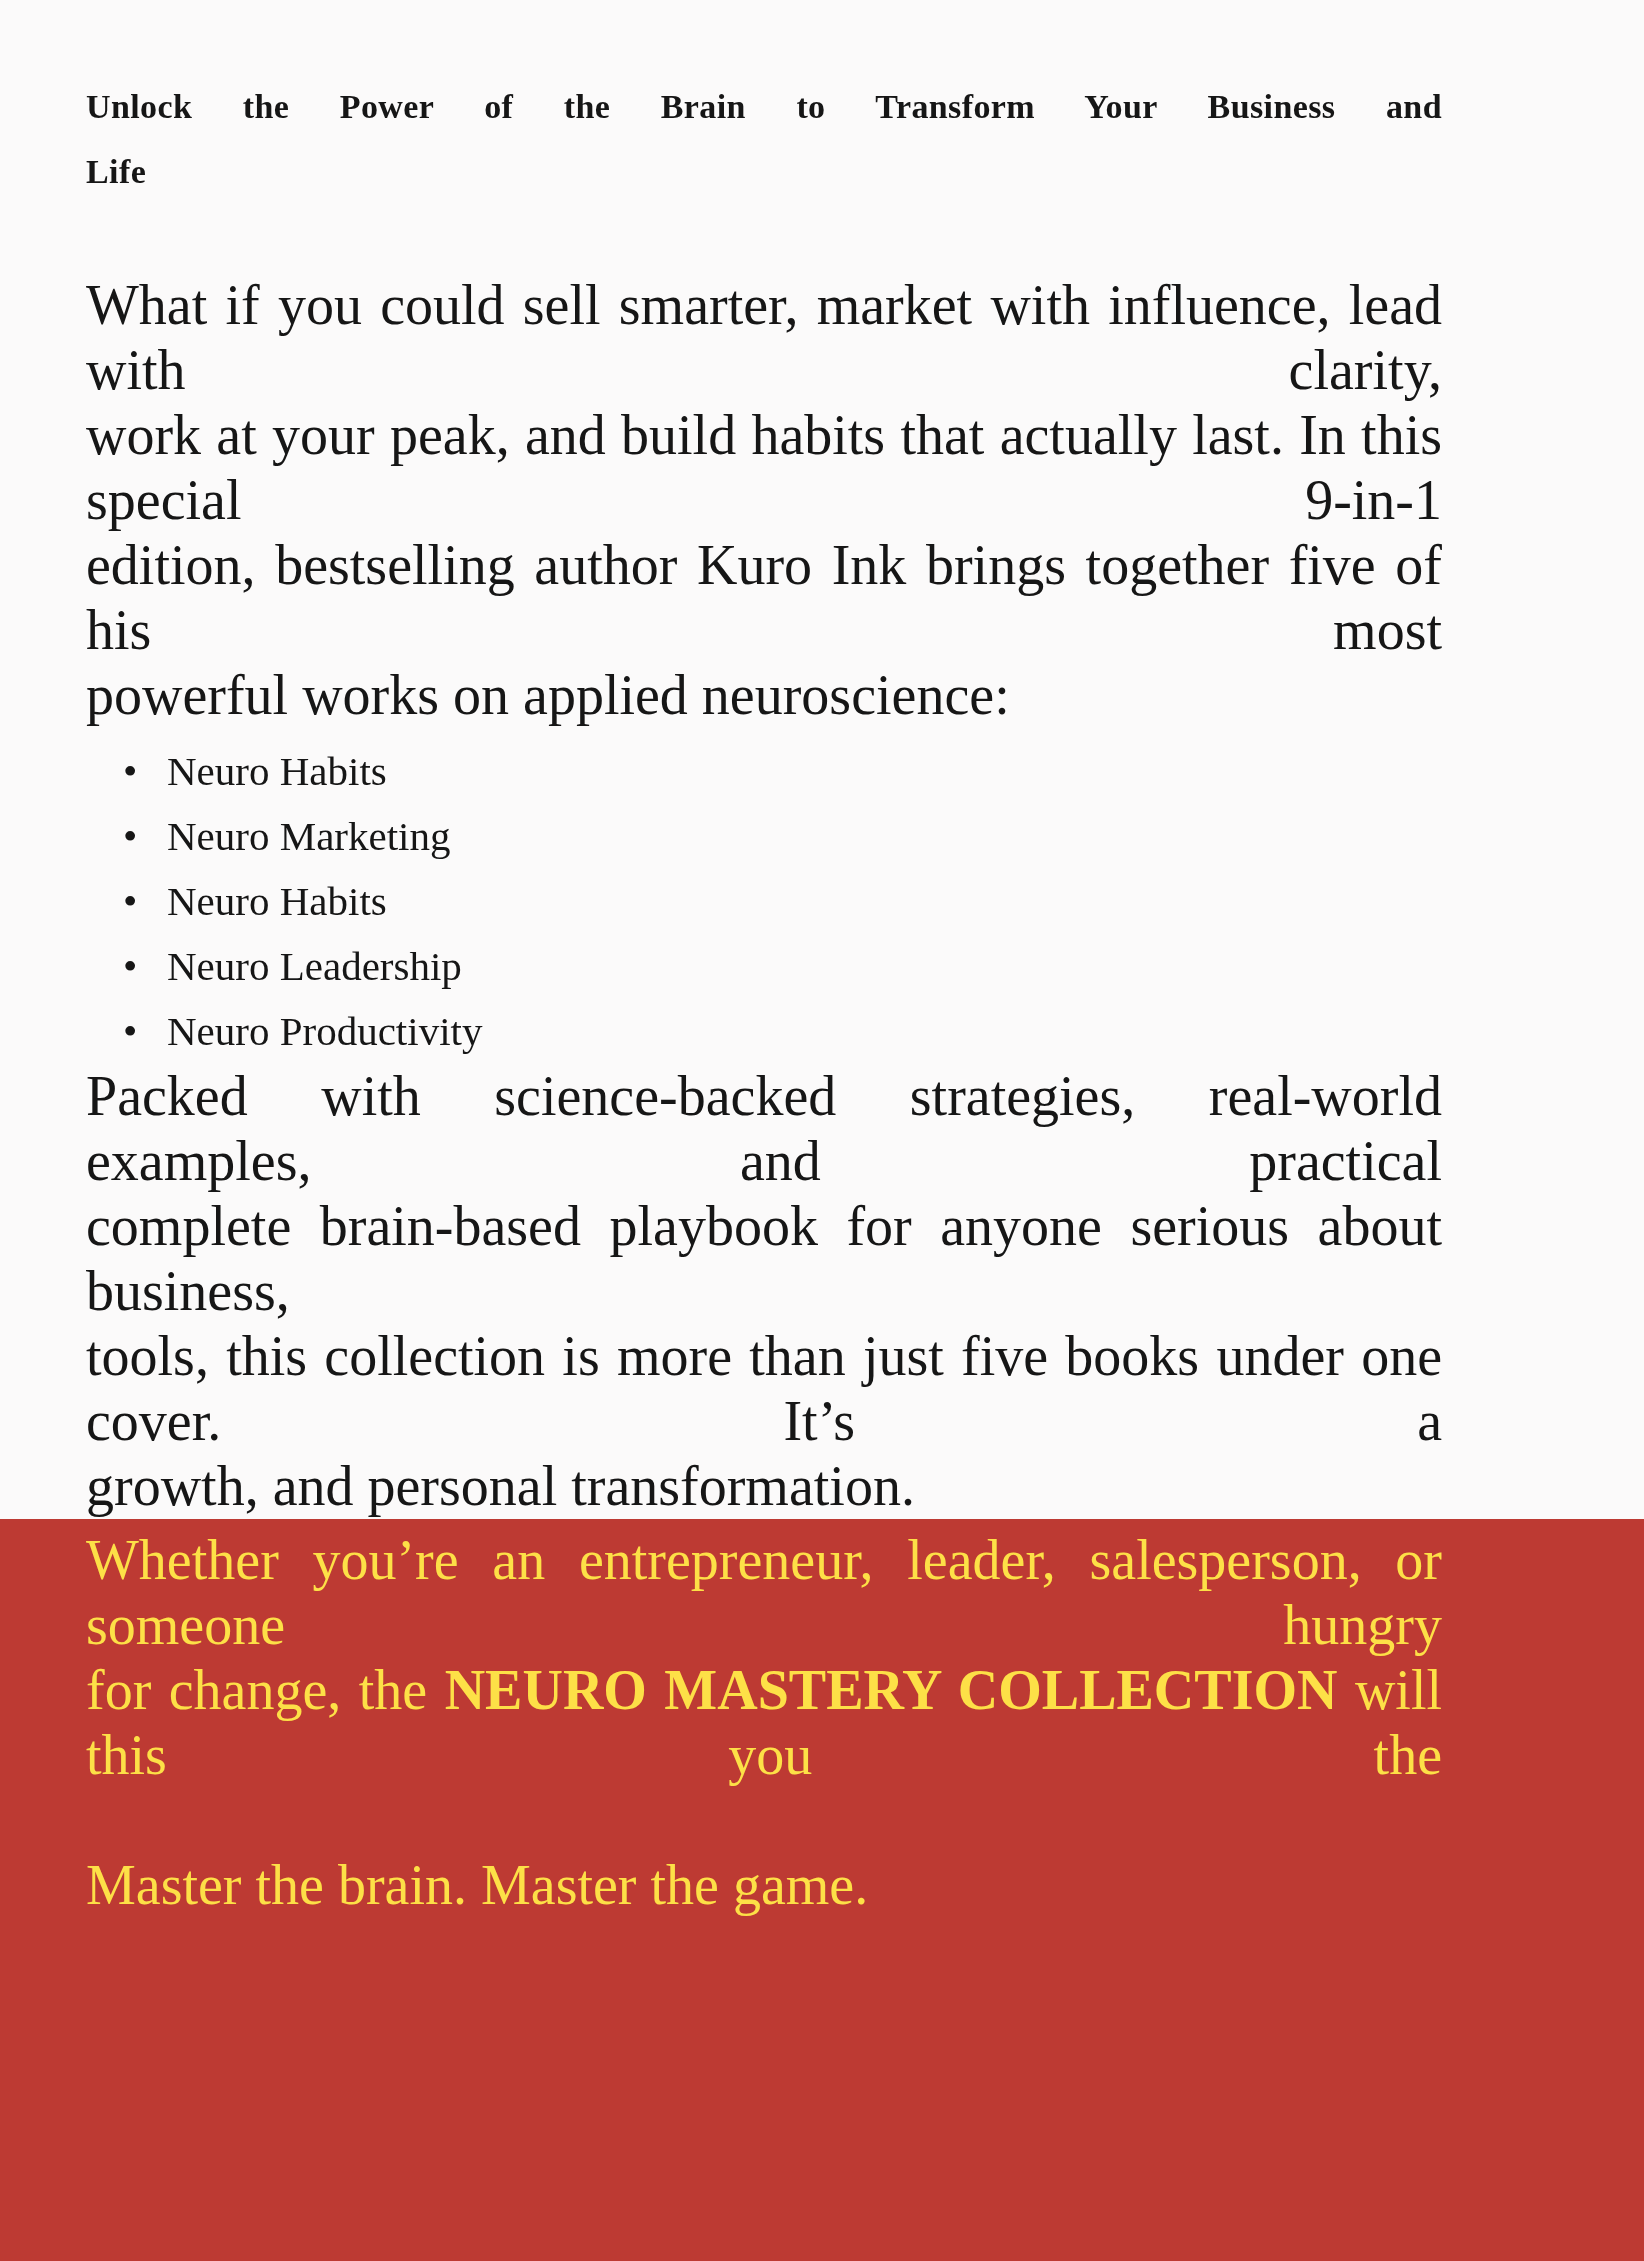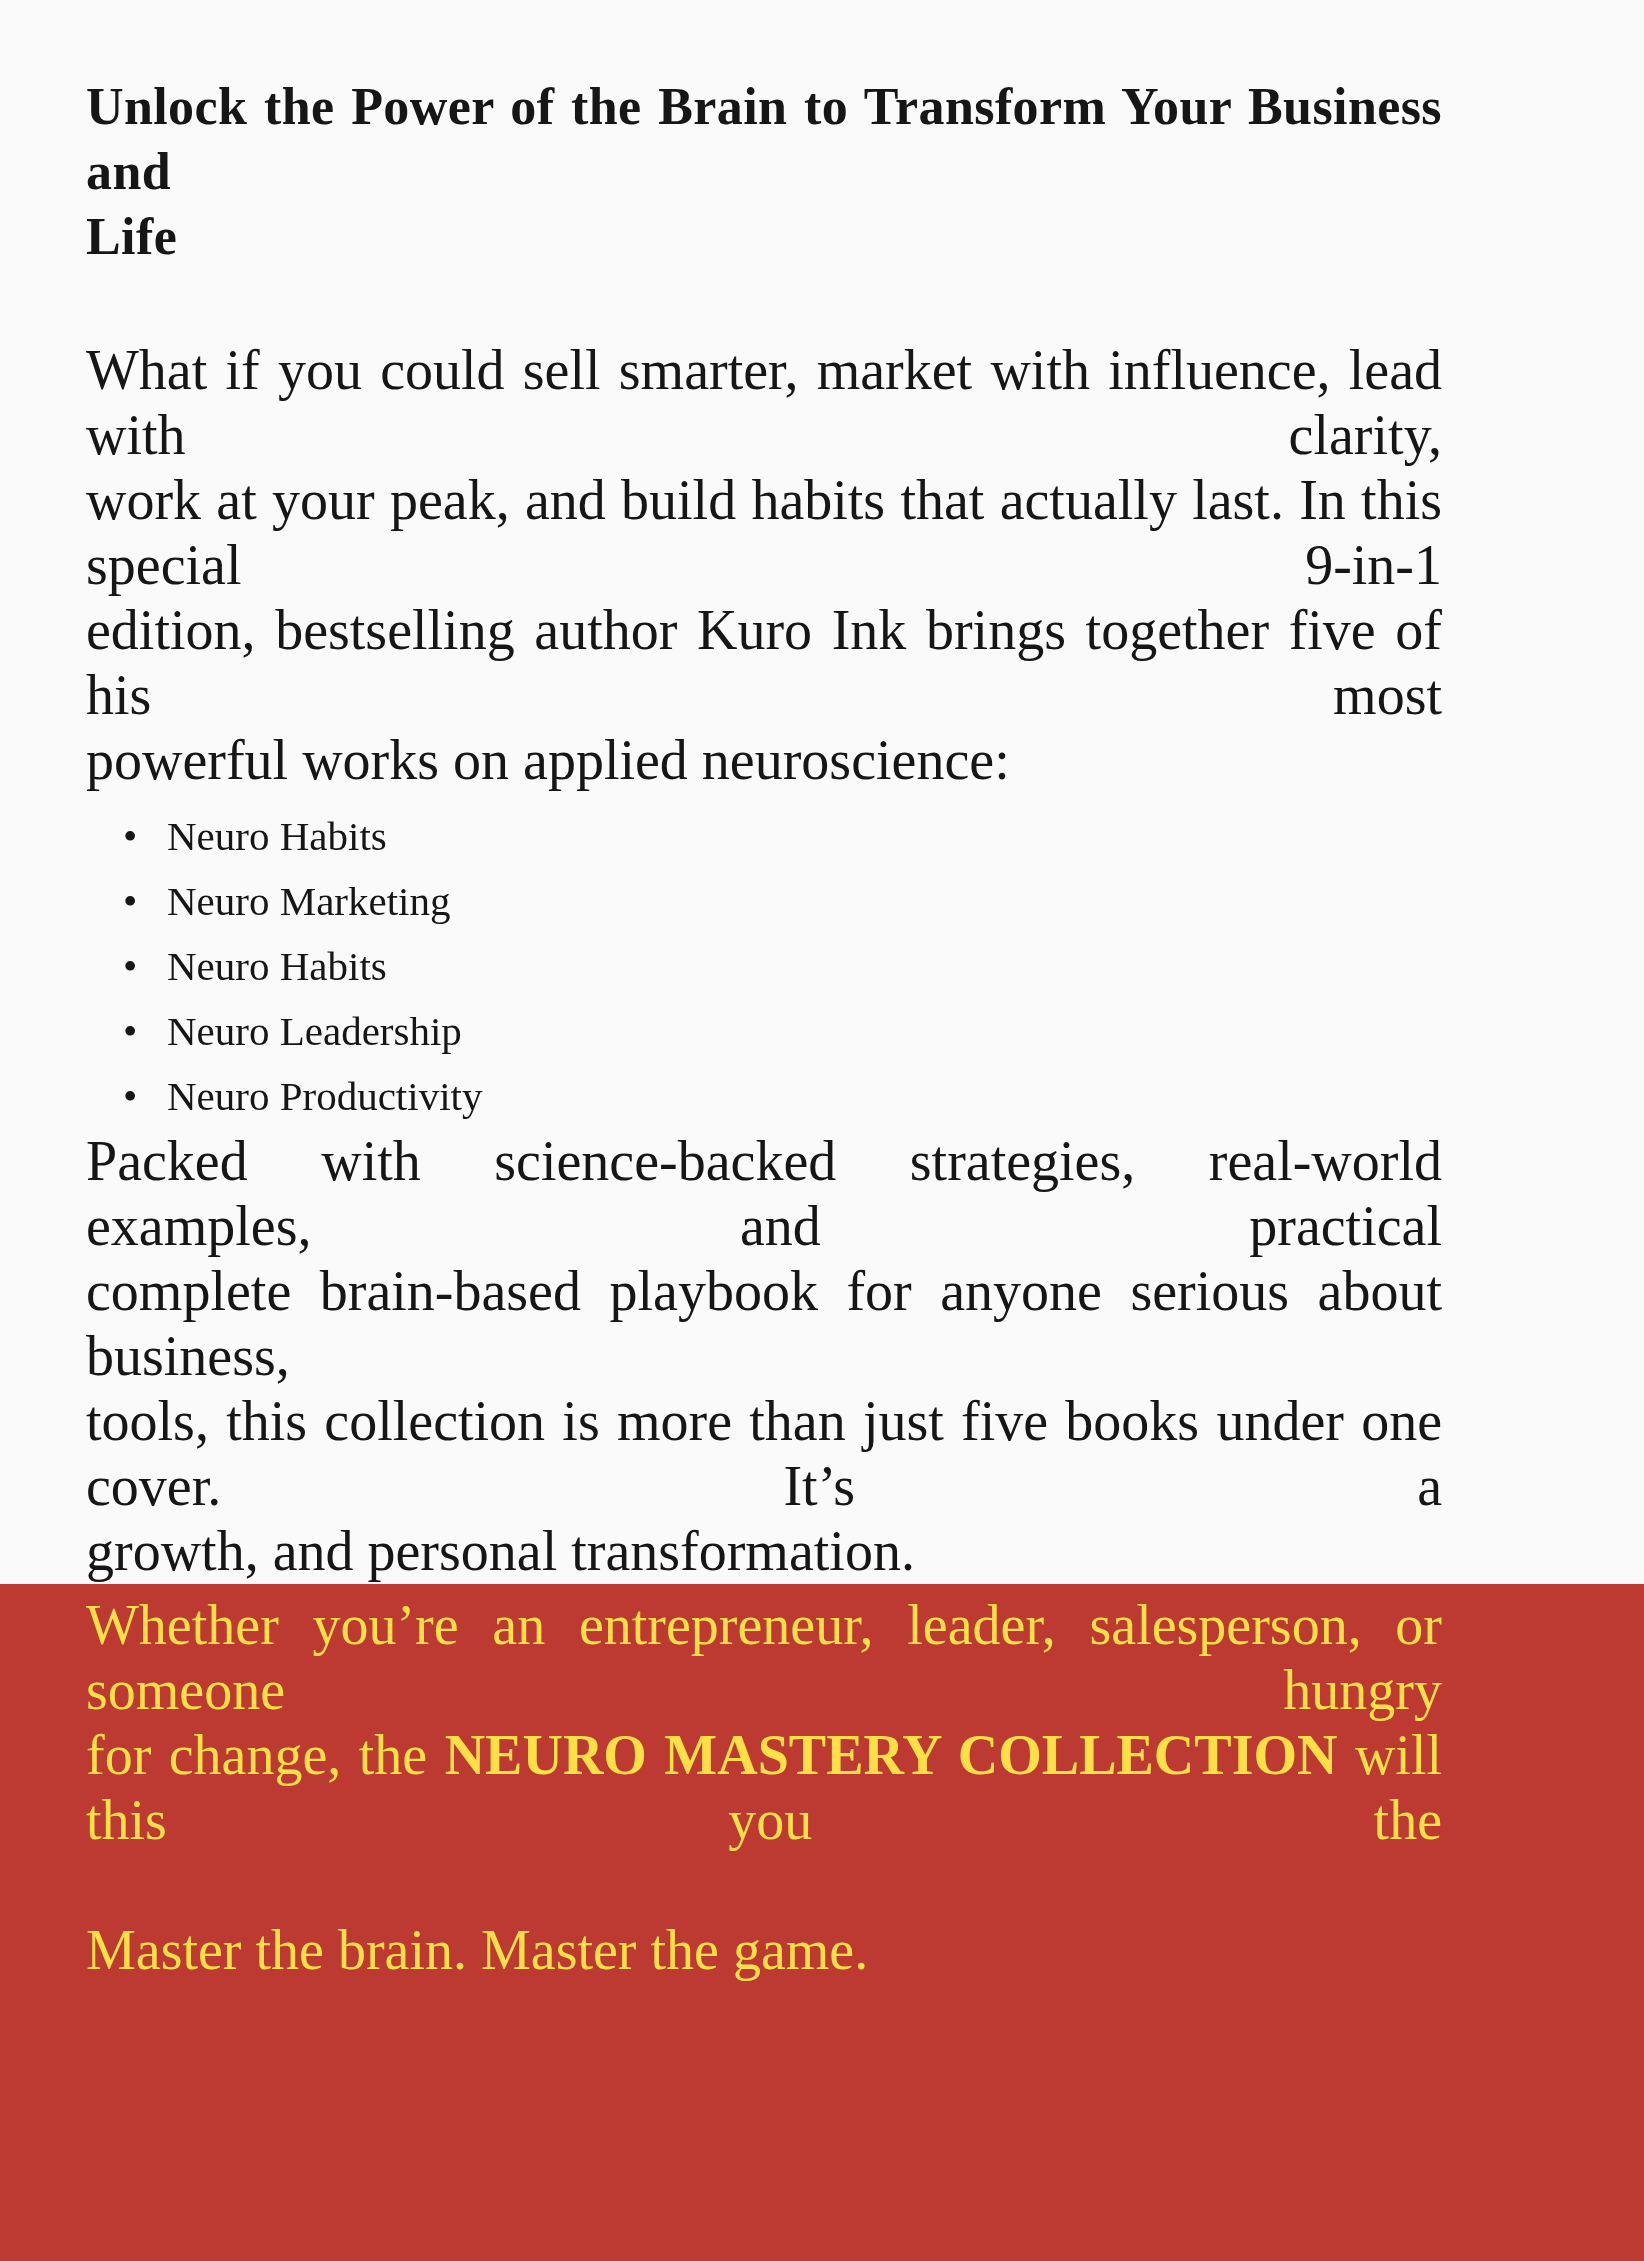--- a/index.html
+++ b/index.html
@@ -29,21 +29,21 @@
   }
   .left {
     text-align: right;
     text-align-last: left;
   }
   .heading {
     margin: 0 0 69px 0;
     font-weight: bold;
   }
   .heading .line {
-    font-size: 52px;
+    font-size: 34px;
     line-height: 65px;
     letter-spacing: 0.4px;
   }
   .book-list {
     margin-top: 11px;
   }
   .list-item {
     position: relative;
     padding-left: 81px;
     font-size: 41px;

